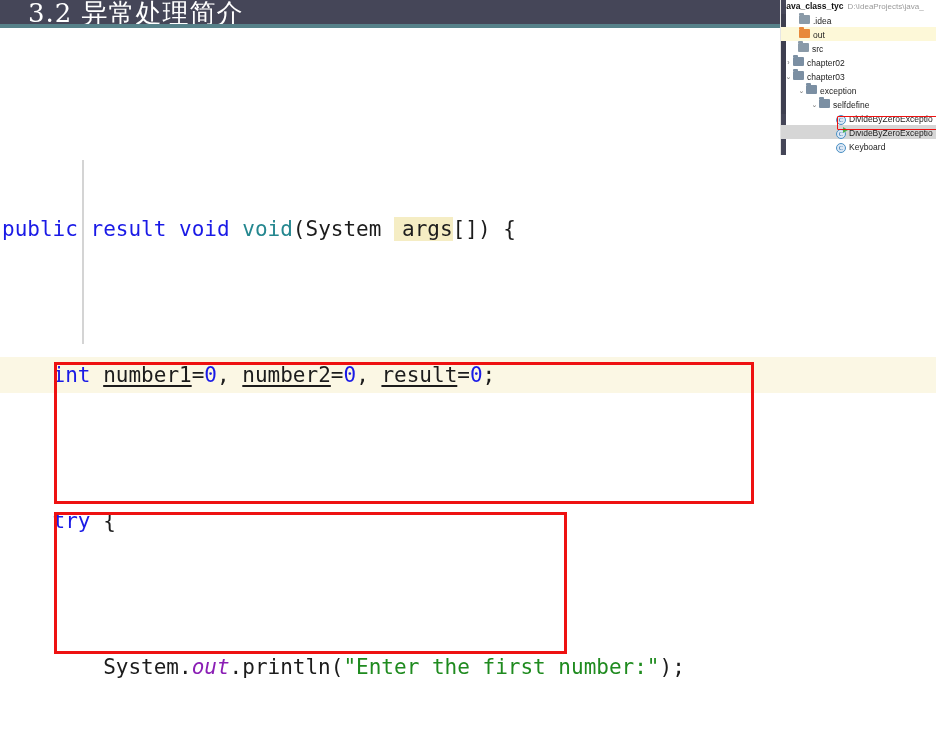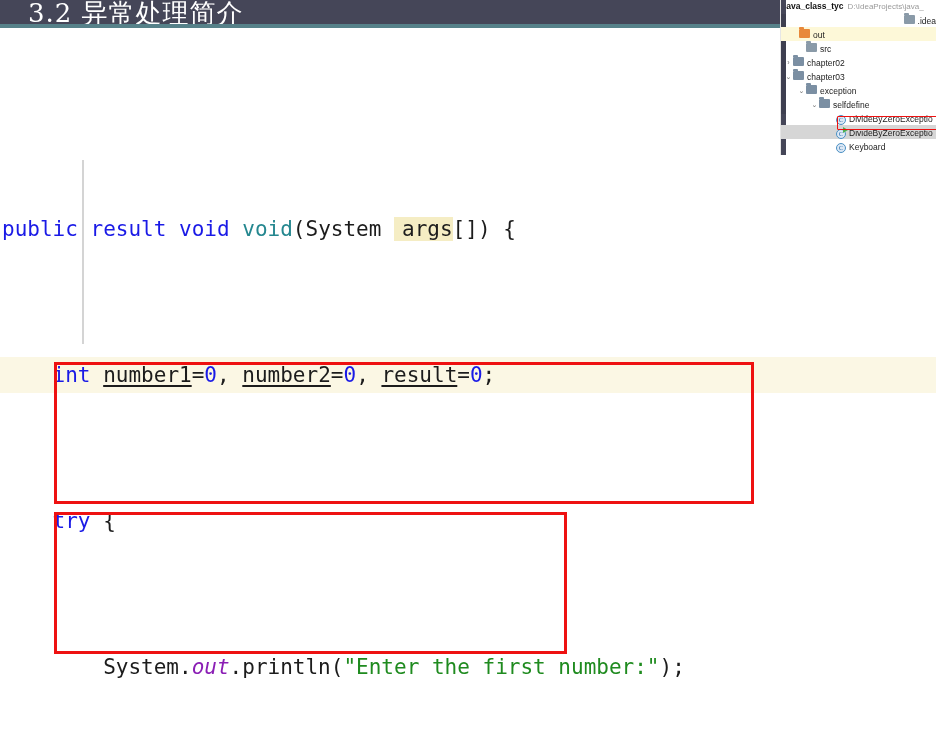--- a/index.html
+++ b/index.html
@@ -186,29 +186,29 @@
   <div class="redbox" id="redbox-2"></div>
 
   <div class="ide">
     <div class="ide-stub"></div>
     <div class="ide-stub-b"></div>
 
     <div class="ide-head">
       <span class="proj">java_class_tyc</span><span class="path">D:\IdeaProjects\java_</span>
     </div>
 
-    <div class="ide-row" style="padding-left:9px;text-align:right;">
+    <div class="ide-row" style="padding-left:9px;">
       <span class="arrow"></span><span class="ico folder-gray"></span><span class="ide-label">.idea</span>
     </div>
 
     <div class="ide-row sel-yellow" style="padding-left:9px;">
       <span class="arrow"></span><span class="ico folder-orange"></span><span class="ide-label">out</span>
     </div>
 
-    <div class="ide-row" style="padding-left:16px;">
+    <div class="ide-row" style="padding-left:8px;">
       <span class="arrow"></span><span class="ico folder-gray"></span><span class="ide-label">src</span>
     </div>
 
     <div class="ide-row" style="padding-left:3px;">
       <span class="arrow">›</span><span class="ico folder-pkg"></span><span class="ide-label">chapter02</span>
     </div>
 
     <div class="ide-row" style="padding-left:3px;">
       <span class="arrow">⌄</span><span class="ico folder-pkg"></span><span class="ide-label">chapter03</span>
     </div>

